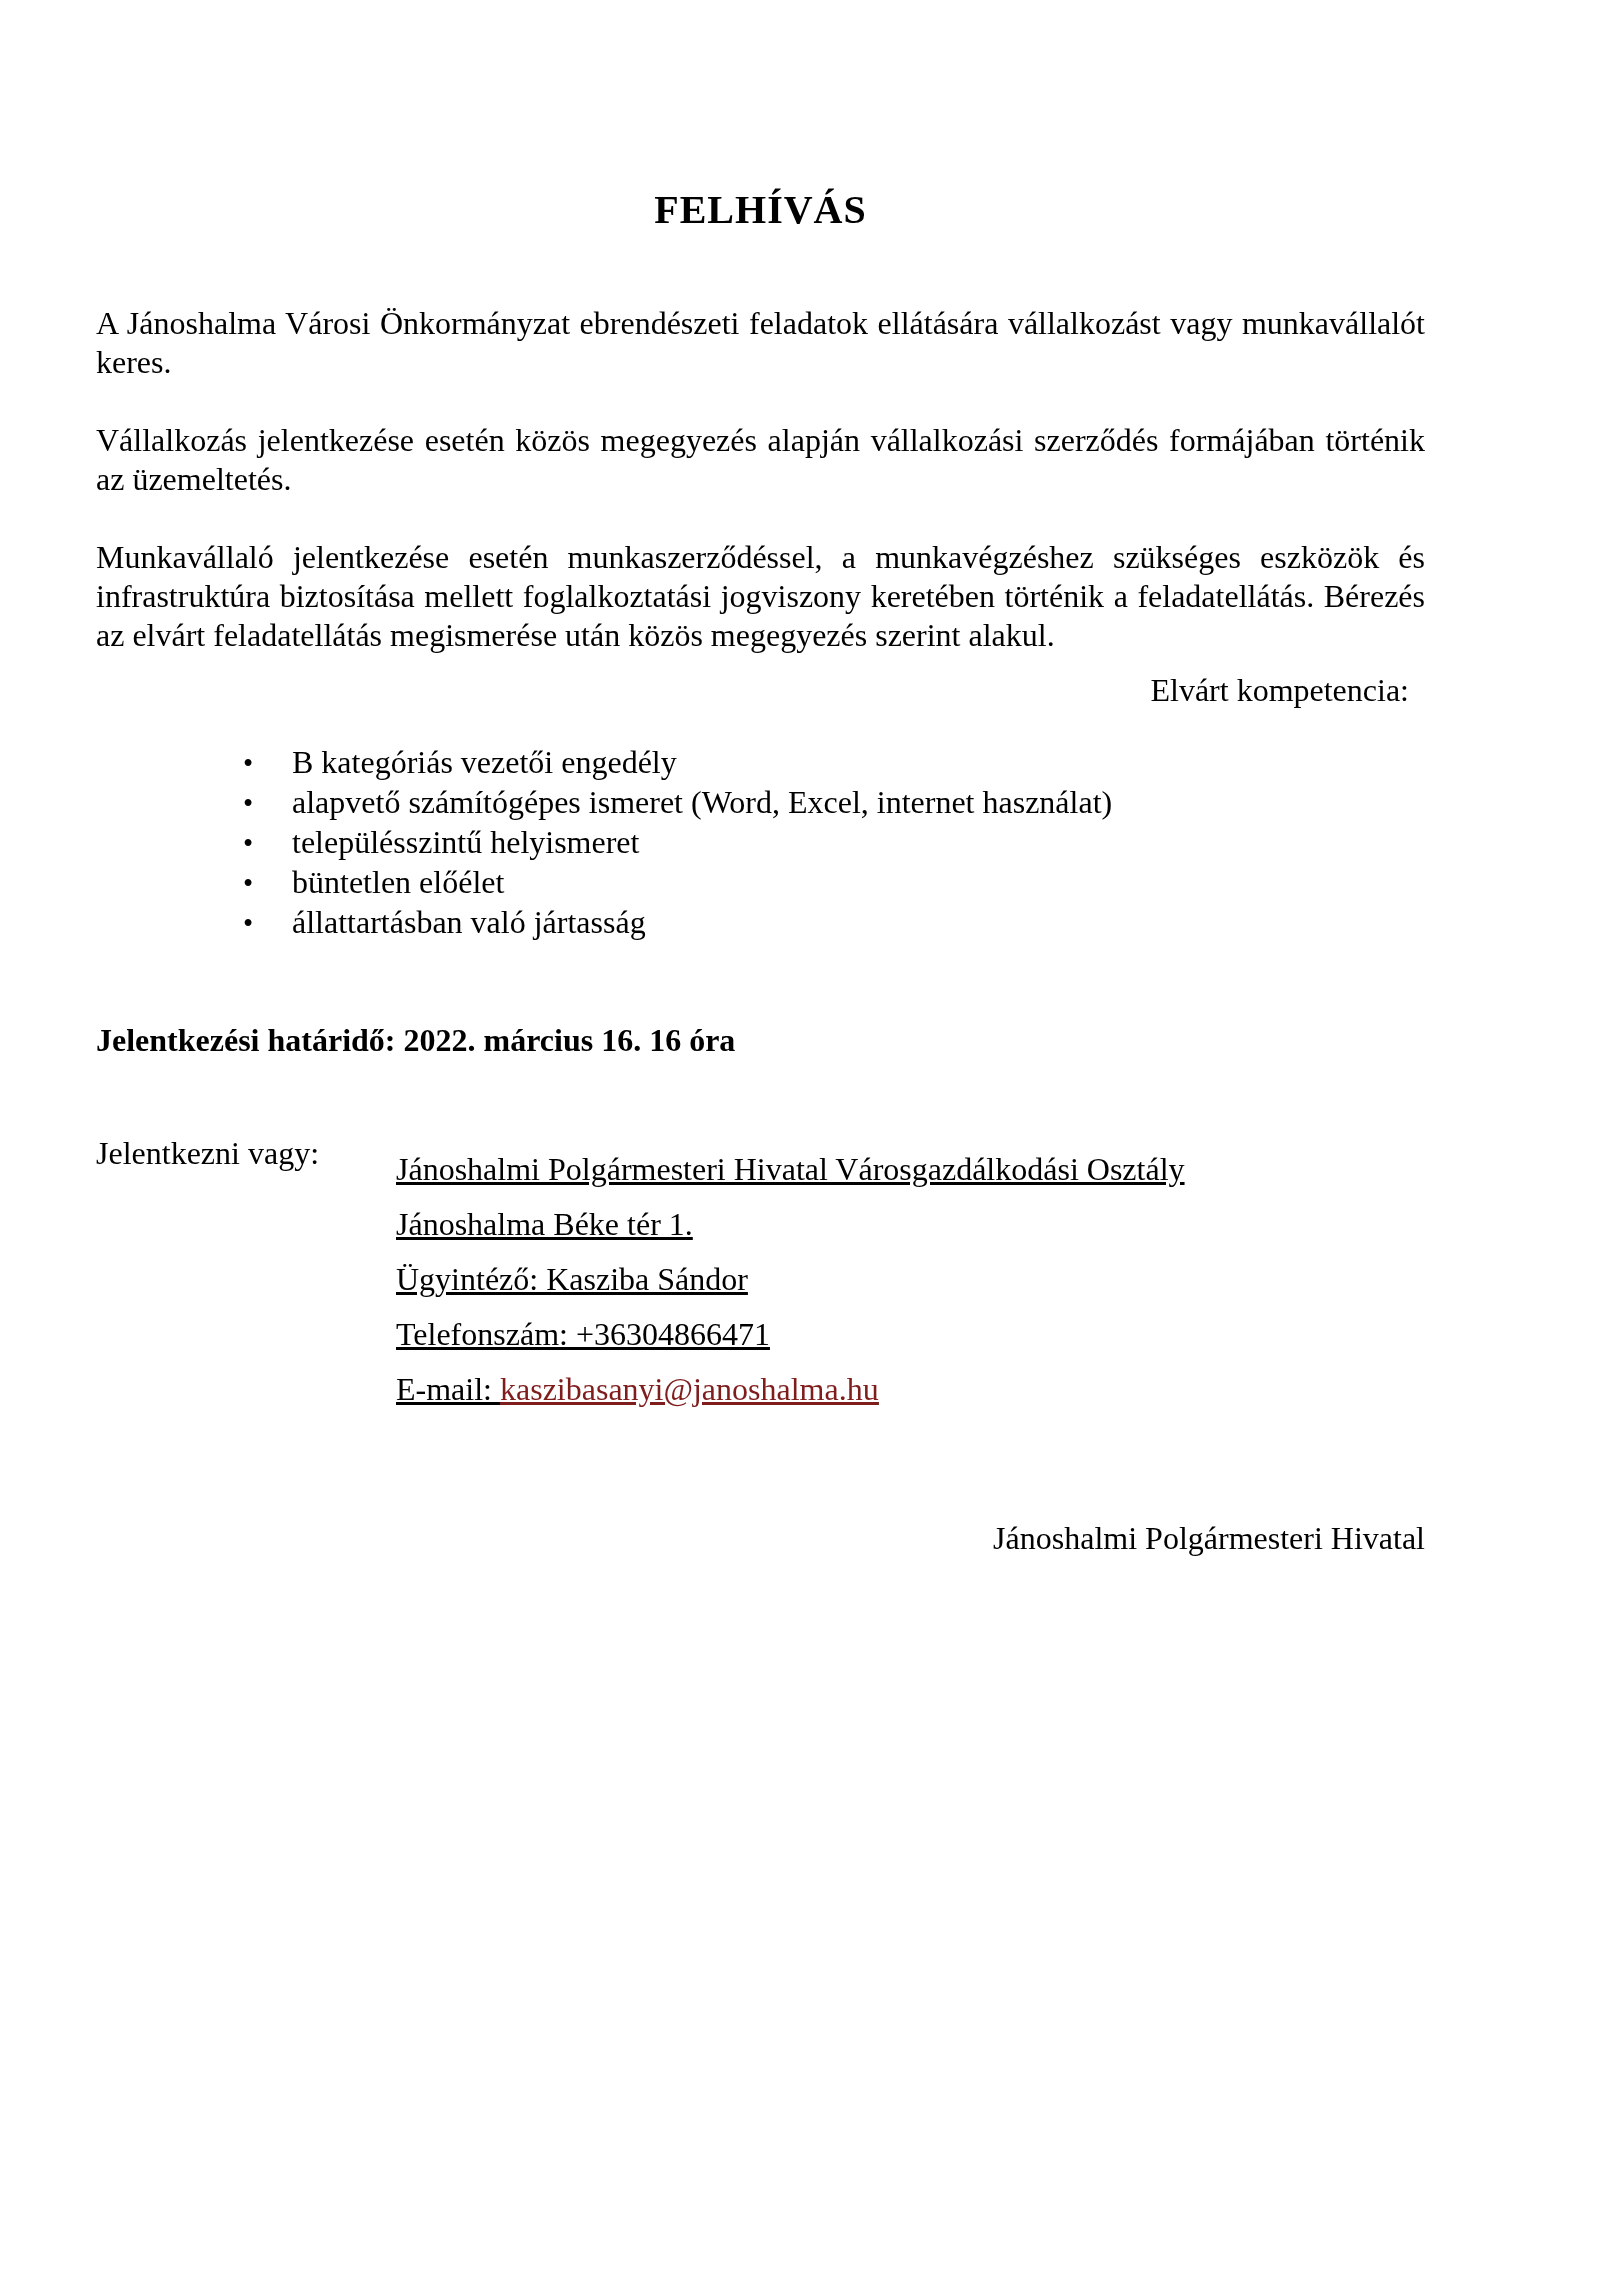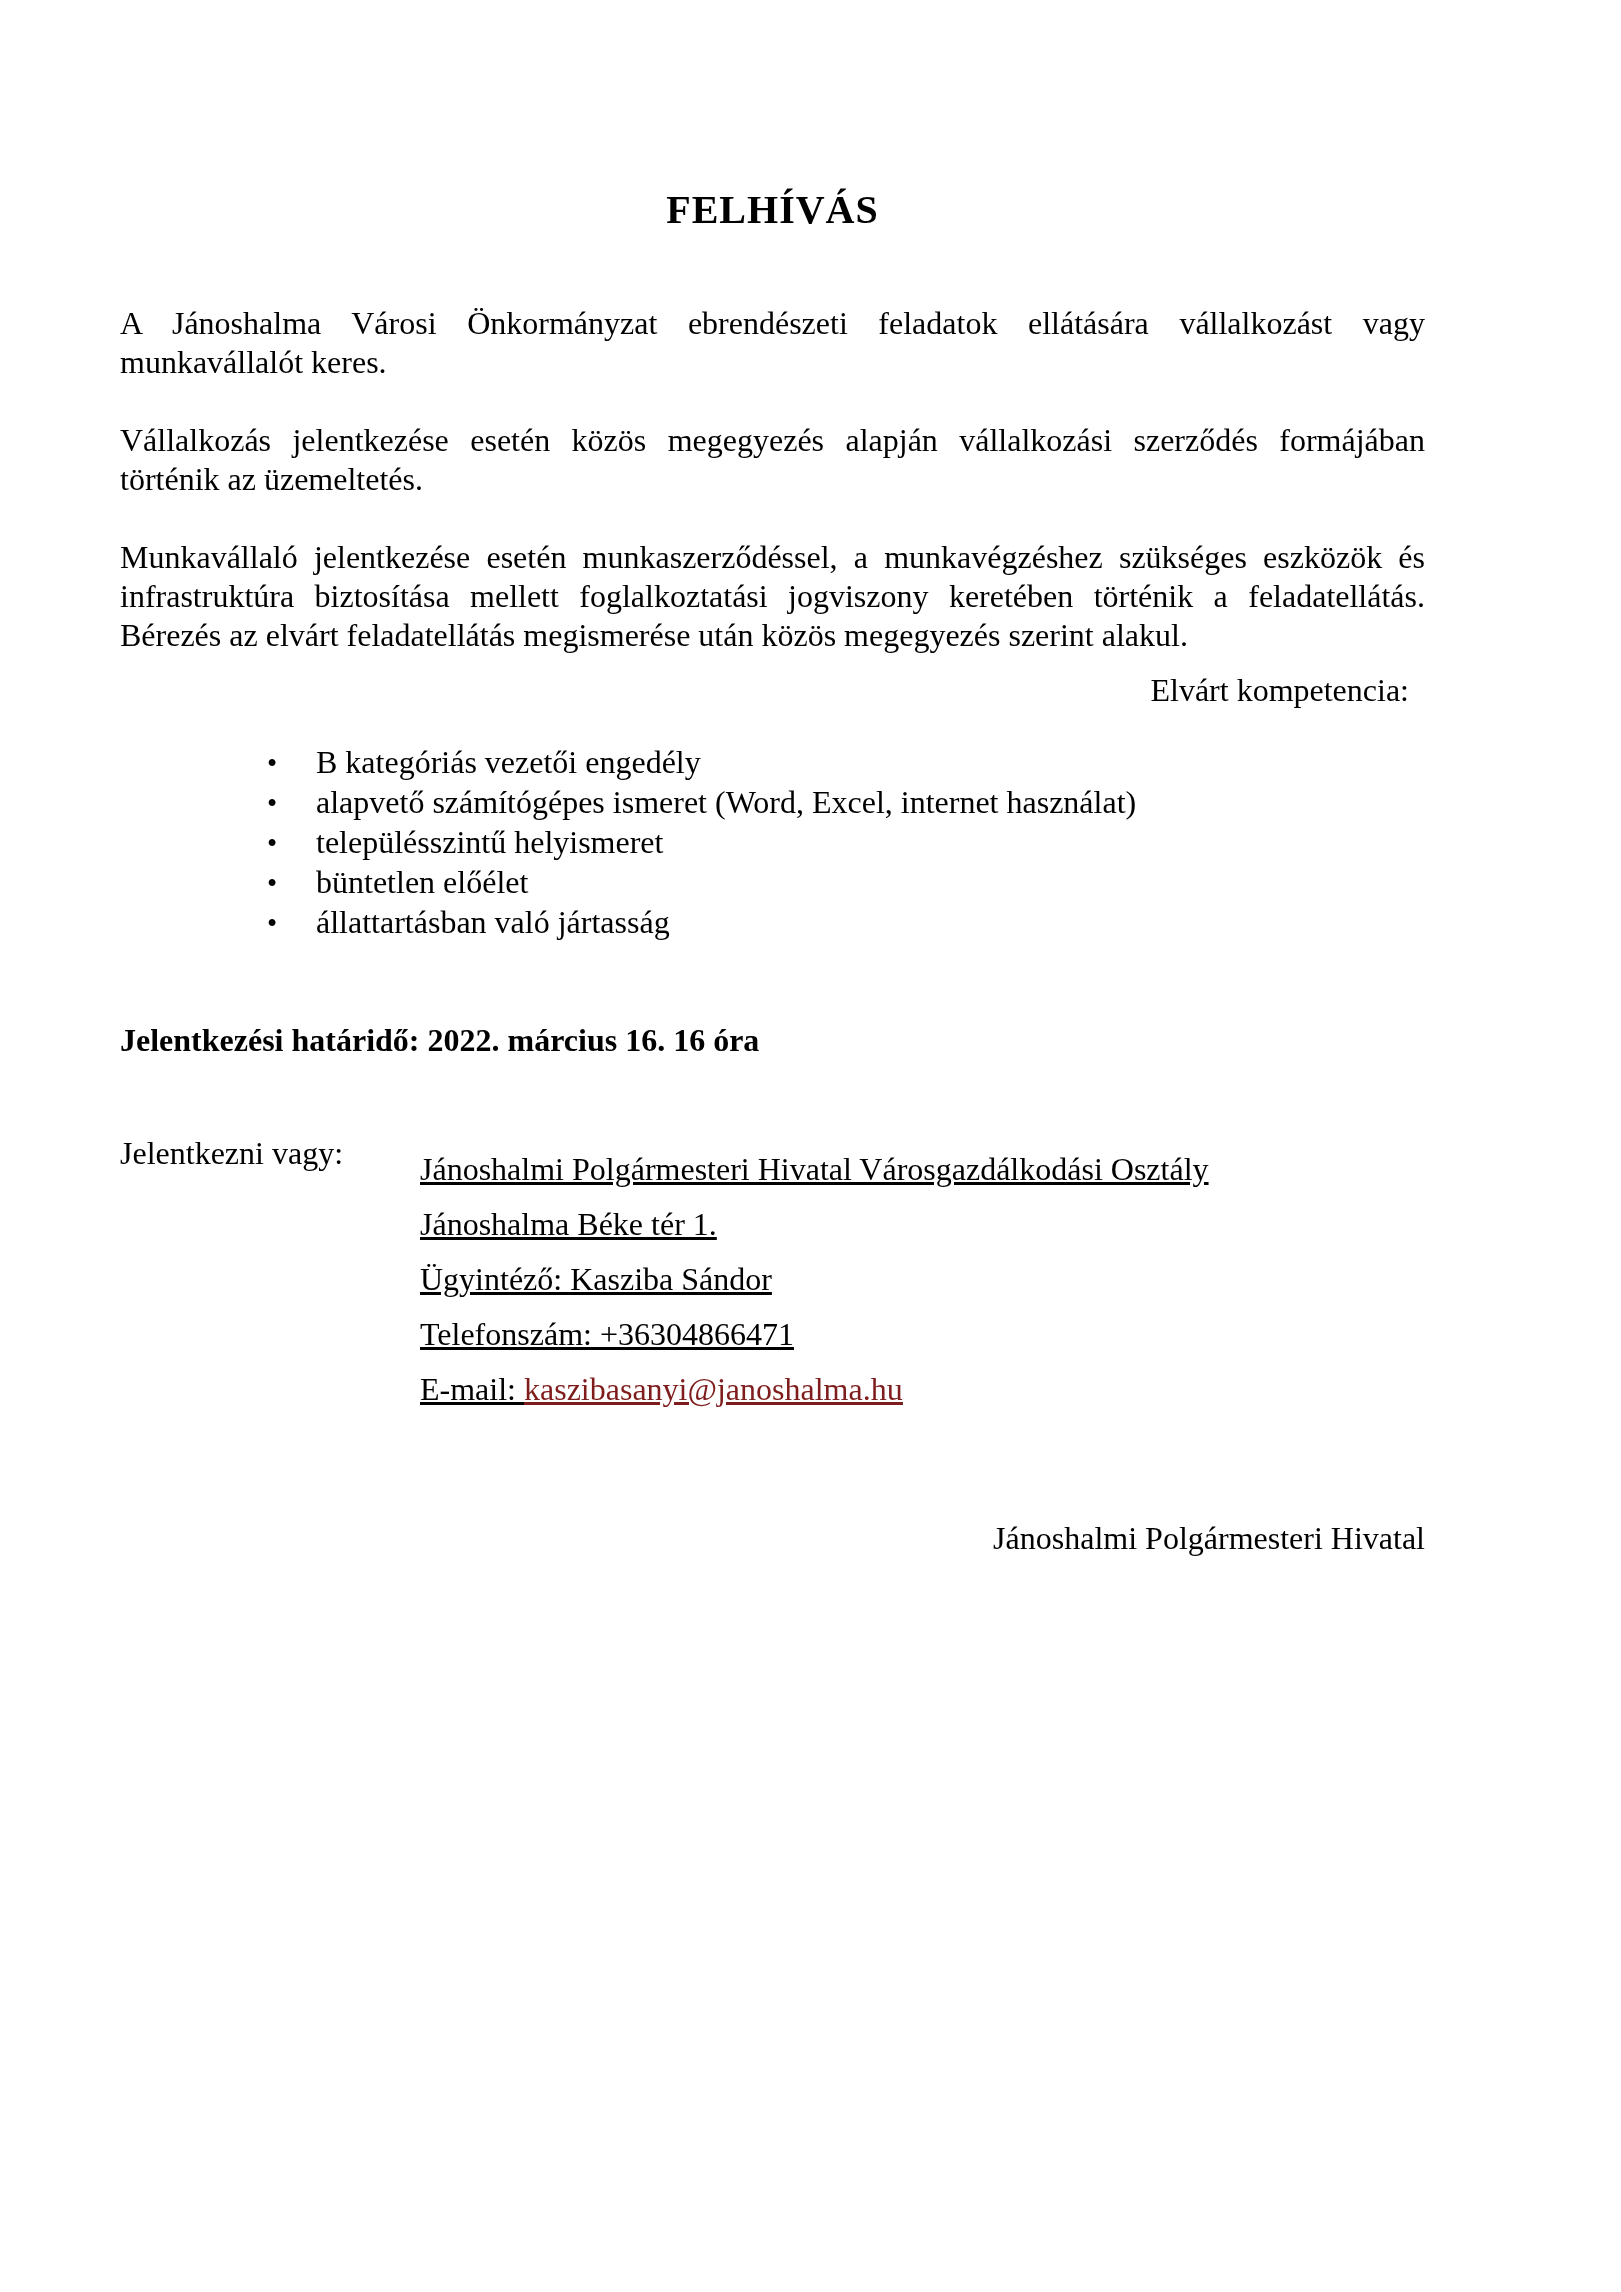--- a/index.html
+++ b/index.html
@@ -10,21 +10,21 @@
   .page {
     position: relative;
     width: 1621px;
     height: 2293px;
     background: #ffffff;
     color: #000000;
     font-family: "Liberation Serif", "DejaVu Serif", serif;
     font-size: 32px;
     line-height: 39px;
     box-sizing: border-box;
-    padding: 186px 196px 0 120px;
+    padding: 186px 196px 0 96px;
     overflow: hidden;
   }
   .doc-title {
     font-size: 40px;
     line-height: 47px;
     font-weight: bold;
     text-align: center;
     margin: 0 0 71px 0;
     letter-spacing: 1px;
   }

